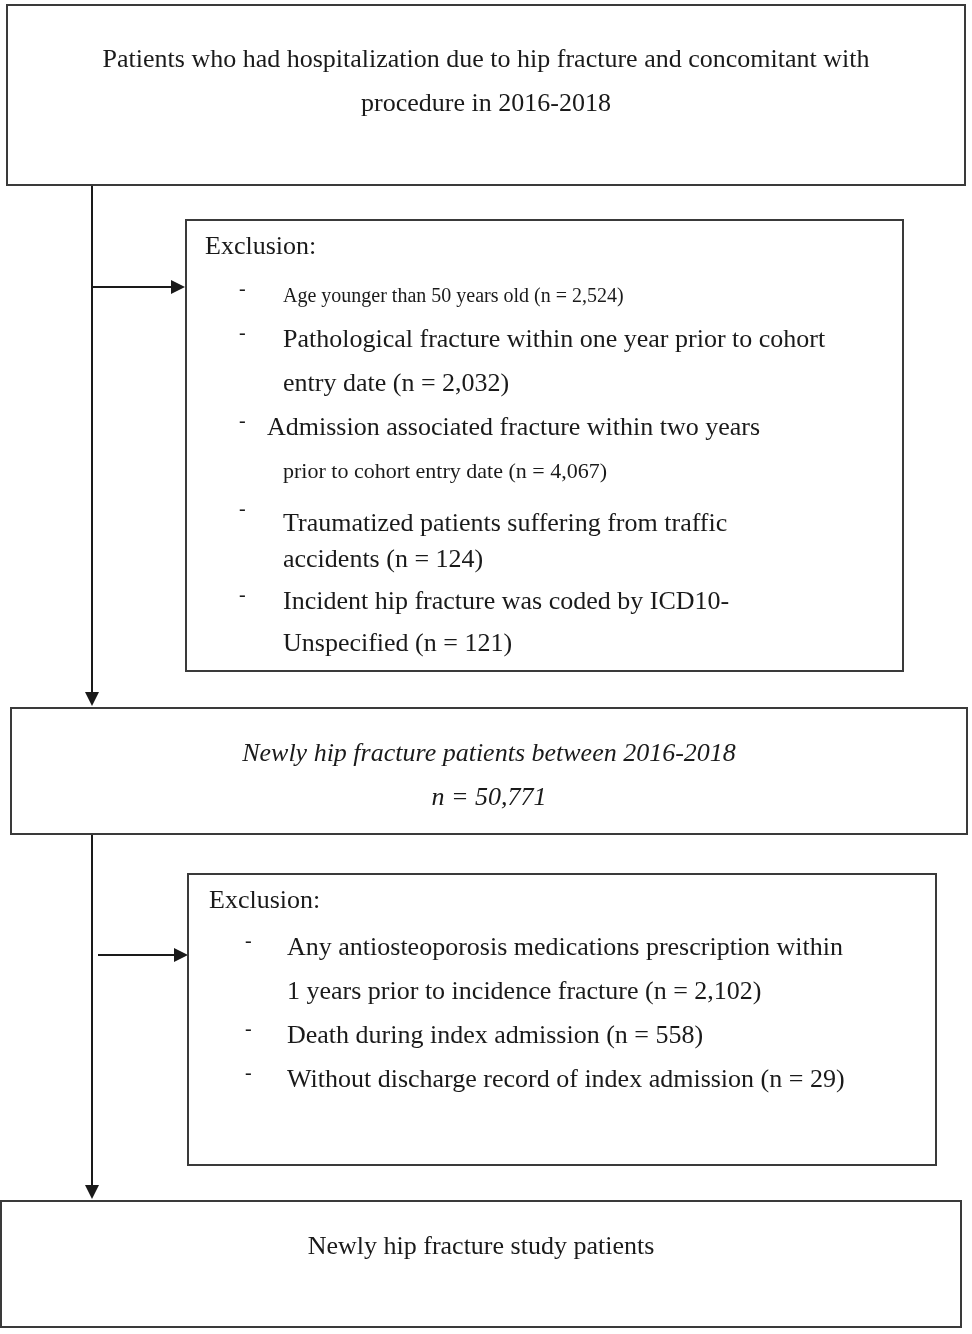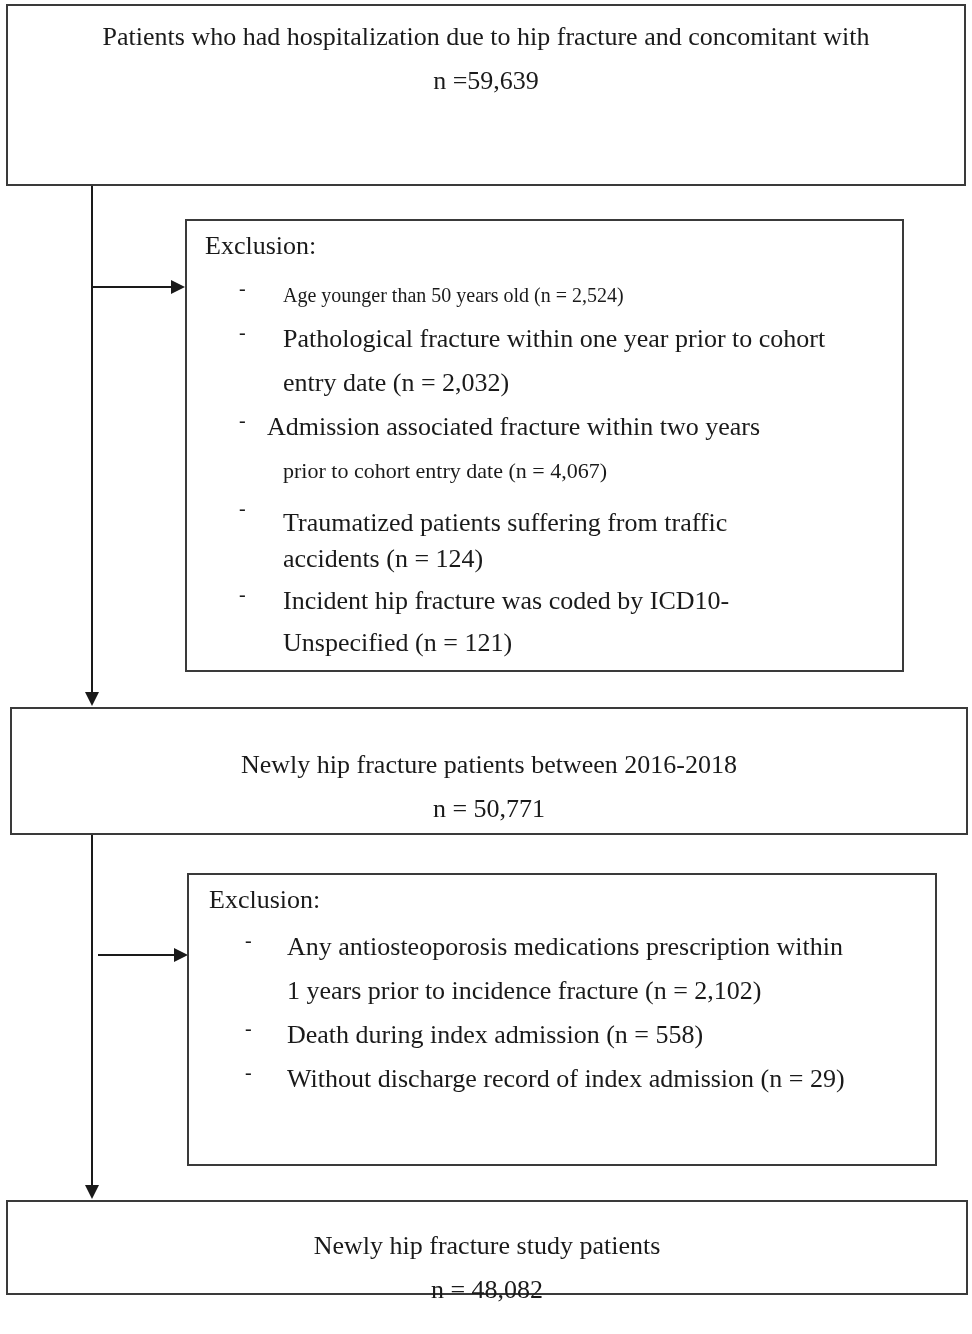--- a/index.html
+++ b/index.html
@@ -12,23 +12,23 @@
   .line-v { position: absolute; width: 2px; background: #1a1a1a; }
   .line-h { position: absolute; height: 2px; background: #1a1a1a; }
   .arrow-down { position: absolute; width: 0; height: 0; border-left: 7px solid transparent; border-right: 7px solid transparent; border-top: 14px solid #1a1a1a; }
   .arrow-right { position: absolute; width: 0; height: 0; border-top: 7px solid transparent; border-bottom: 7px solid transparent; border-left: 14px solid #1a1a1a; }
   .item-line { display: block; white-space: nowrap; }
 </style>
 </head>
 <body>
 
 <div class="box" style="left:6px; top:4px; width:960px; height:182px;">
-  <div class="center-text" style="padding-top:9px;">
+  <div class="center-text" style="padding-top:31px;">
     <div>Patients who had hospitalization due to hip fracture and concomitant with</div>
-    <div>n =59,639</div>
+    <div>procedure in 2016-2018</div>
   </div>
 </div>
 
 <div class="line-v" style="left:91px; top:186px; height:506px;"></div>
 <div class="arrow-down" style="left:85px; top:692px;"></div>
 
 <div class="line-h" style="left:91px; top:286px; width:80px;"></div>
 <div class="arrow-right" style="left:171px; top:280px;"></div>
 
 <div class="box" style="left:185px; top:219px; width:719px; height:453px;">
@@ -58,21 +58,21 @@
   </div>
 
   <div style="position:absolute; left:0; top:358px; width:100%;">
     <span class="dash" style="left:52px; top:4px;">-</span>
     <span class="item-line" style="position:absolute; left:96px; font-size:26px; line-height:44px;">Incident hip fracture was coded by ICD10-</span>
     <span class="item-line" style="position:absolute; left:96px; top:42px; font-size:26px; line-height:44px;">Unspecified (n = 121)</span>
   </div>
 </div>
 
 <div class="box" style="left:10px; top:707px; width:958px; height:128px;">
-  <div class="center-text" style="padding-top:34px;">
+  <div class="center-text" style="padding-top:22px;font-style:italic;">
     <div>Newly hip fracture patients between 2016-2018</div>
     <div>n = 50,771</div>
   </div>
 </div>
 
 <div class="line-v" style="left:91px; top:835px; height:350px;"></div>
 <div class="arrow-down" style="left:85px; top:1185px;"></div>
 
 <div class="line-h" style="left:98px; top:954px; width:76px;"></div>
 <div class="arrow-right" style="left:174px; top:948px;"></div>
@@ -90,18 +90,17 @@
     <span class="dash" style="left:56px; top:4px;">-</span>
     <span class="item-line" style="position:absolute; left:98px; font-size:26px; line-height:44px;">Death during index admission (n = 558)</span>
   </div>
 
   <div style="position:absolute; left:0; top:182px; width:100%;">
     <span class="dash" style="left:56px; top:4px;">-</span>
     <span class="item-line" style="position:absolute; left:98px; font-size:26px; line-height:44px;">Without discharge record of index admission (n = 29)</span>
   </div>
 </div>
 
-<div class="box" style="left:6px; top:1200px; width:962px; height:95px;">
+<div class="box" style="left:0; top:1200px; width:962px; height:128px;">
   <div class="center-text" style="padding-top:22px;">
     <div>Newly hip fracture study patients</div>
-    <div>n = 48,082</div>
   </div>
 </div>
 
 </body></html>

